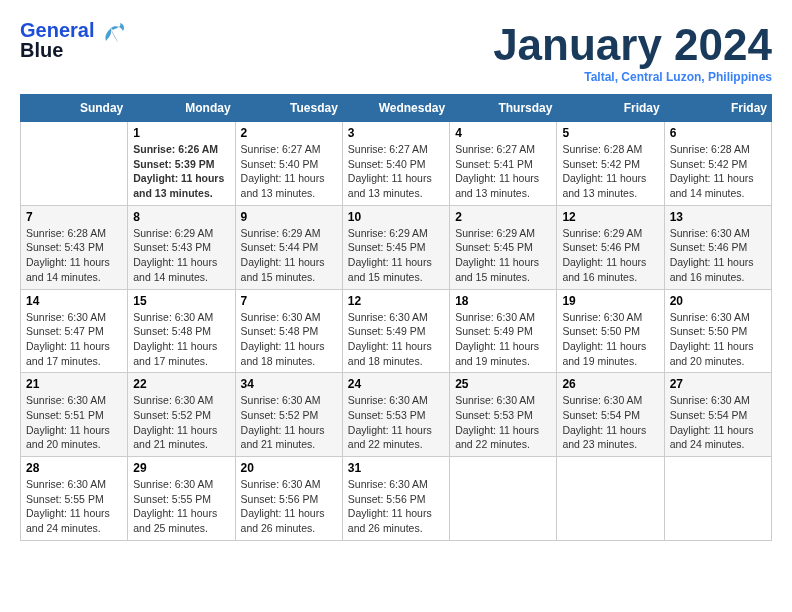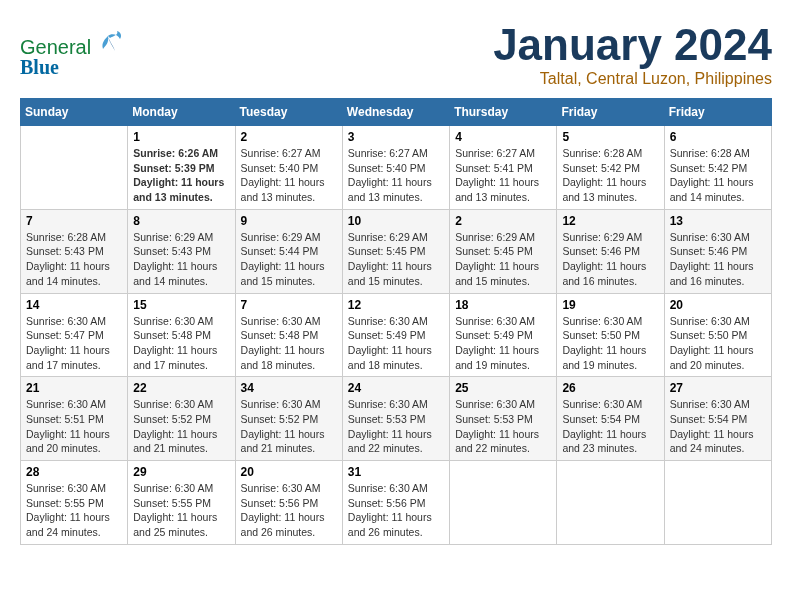--- a/index.html
+++ b/index.html
@@ -23,33 +23,34 @@
     }
     .title-block {
       text-align: right;
     }
     .month-title {
       font-size: 44px;
       font-weight: bold;
       color: #1a3a5c;
     }
     .subtitle {
-      font-size: 16px;
-      color: #a16207;
+      font-size: 12px;
+      color: #3b82f6;
+      font-weight: bold;
     }
     .calendar-table {
       width: 100%;
       border-collapse: collapse;
       font-size: 11px;
     }
     .calendar-table th {
       background: #2e6da4;
       color: #fff;
       padding: 6px 4px;
-      text-align: left;
+      text-align: right;
       font-size: 12px;
       font-weight: bold;
       border: 1px solid #2e6da4;
     }
     .calendar-table td {
       border: 1px solid #ccc;
       vertical-align: top;
       padding: 4px 5px;
       width: calc(100% / 7);
       min-height: 80px;
@@ -73,22 +74,22 @@
       background: #fff !important;
     }
   </style>
 </head>
 <body>
 
 <div class="header">
   <div class="logo">
     <div style="display:flex; align-items:center; gap:2px;">
       <div style="display:flex; flex-direction:column; align-items:flex-start;">
-        <span style="font-size:20px; font-weight:normal; color:#15803d; line-height:1;margin-top:17px;">General</span>
-        <span style="font-size:20px; font-weight:bold; color:#0369a1; line-height:1;font-family:Liberation Serif, serif;">Blue</span>
+        <span style="font-size:20px; font-weight:bold; color:#1d4ed8; line-height:1;">General</span>
+        <span style="font-size:20px; font-weight:bold; color:#0f172a; line-height:1;">Blue</span>
       </div>
       <svg width="30" height="35" viewBox="0 0 30 35">
         <path d="M15 5 C18 2, 25 3, 27 8 C29 5, 28 1, 24 0 C26 4, 20 5, 17 7 Z" fill="#4a9fd4"></path>
         <path d="M15 5 C12 8, 8 12, 10 18 C13 14, 16 12, 15 5 Z" fill="#4a9fd4"></path>
         <path d="M15 5 C16 10, 20 14, 22 20 C20 15, 16 11, 15 5 Z" fill="#2e6da4"></path>
       </svg>
     </div>
   </div>
   <div class="title-block">
     <div class="month-title">January 2024</div>

